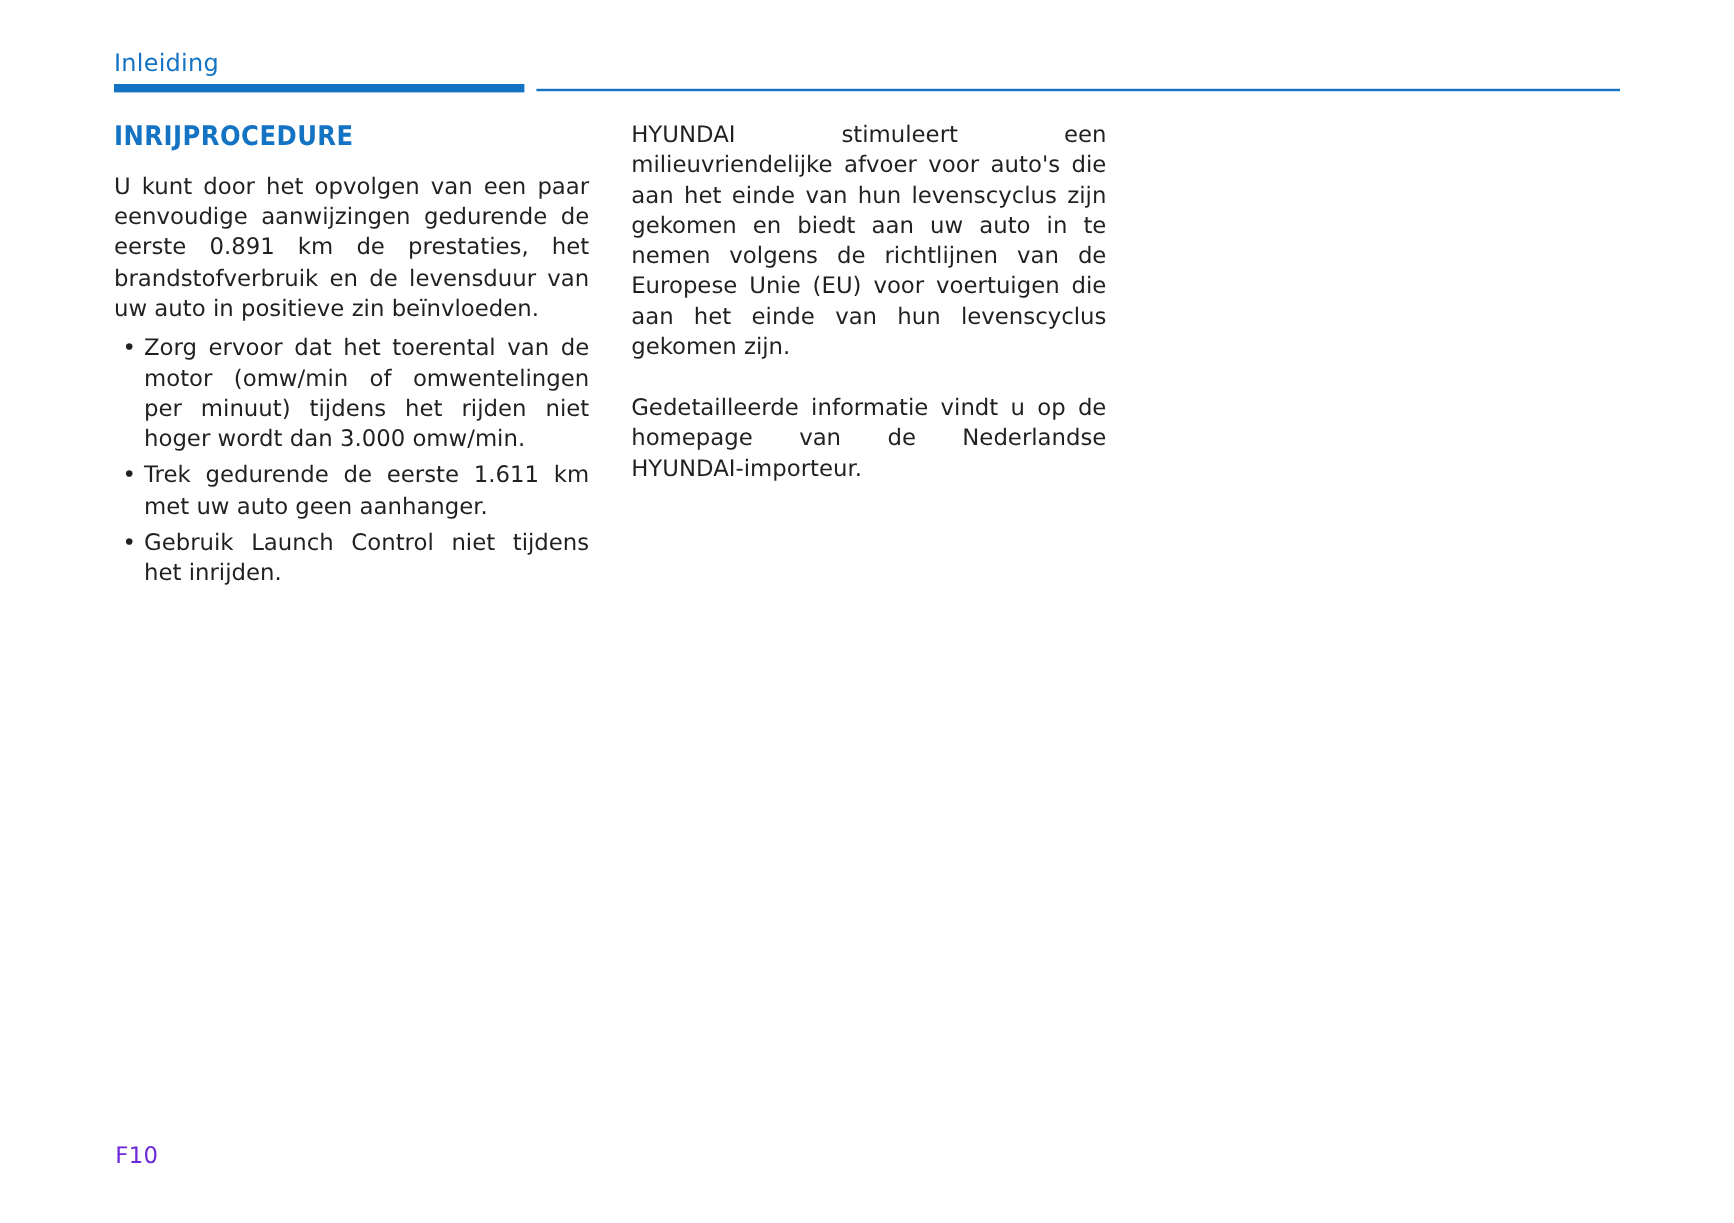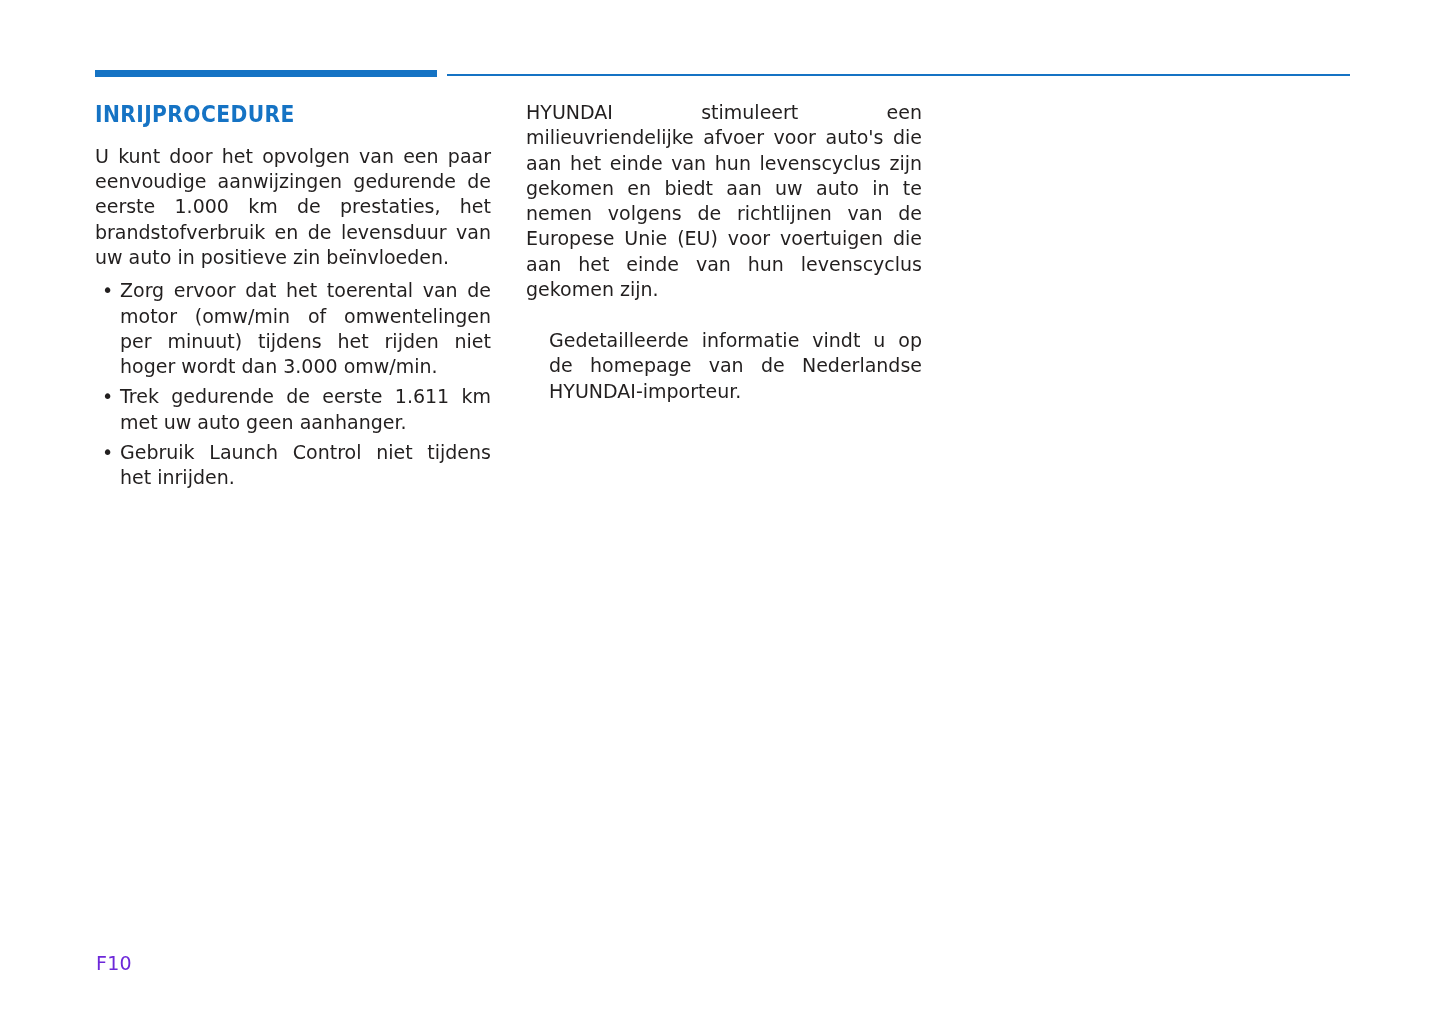--- a/index.html
+++ b/index.html
@@ -81,21 +81,21 @@
   }
 
   p.body-text {
     margin: 0;
     font-size: 19px;
     line-height: 1.33;
     text-align: justify;
     text-justify: inter-word;
     color: #221f1f;
   }
-  p.body-text.spaced { margin-top: 26px; margin-left: 23px; }
+  p.body-text.spaced { margin-top: 26px; }
 
   ul.bullets {
     list-style: none;
     margin: 8px 0 0 0;
     padding: 0;
   }
   ul.bullets li {
     position: relative;
     padding-left: 25px;
     margin-bottom: 5px;
@@ -122,30 +122,33 @@
     font-size: 19px;
     color: #6d28d9;
     letter-spacing: 0.3px;
   }
 </style>
 </head>
 <body>
 
 <div class="page">
 
+  <div class="header">
+    <div class="header-title">Inleiding</div>
+  </div>
 
   <div class="rule-wrap">
     <div class="rule-thick"></div>
     <div class="rule-thin"></div>
   </div>
 
   <div class="col col-left">
     <h2 class="section-title">INRIJPROCEDURE</h2>
 
-    <p class="body-text">U kunt door het opvolgen van een paar eenvoudige aanwijzingen gedurende de eerste 1.000 km de prestaties, het brandstofverbruik en de levensduur van uw auto in positieve zin beïnvloeden.</p>
+    <p class="body-text">U kunt door het opvolgen van een paar eenvoudige aanwijzingen gedurende de eerste 0.891 km de prestaties, het brandstofverbruik en de levensduur van uw auto in positieve zin beïnvloeden.</p>
 
     <ul class="bullets">
       <li>Zorg ervoor dat het toerental van de motor (omw/min of omwentelingen per minuut) tijdens het rijden niet hoger wordt dan 3.000 omw/min.</li>
       <li>Trek gedurende de eerste 1.611 km met uw auto geen aanhanger.</li>
       <li>Gebruik Launch Control niet tijdens het inrijden.</li>
     </ul>
   </div>
 
   <div class="col col-right">
 

